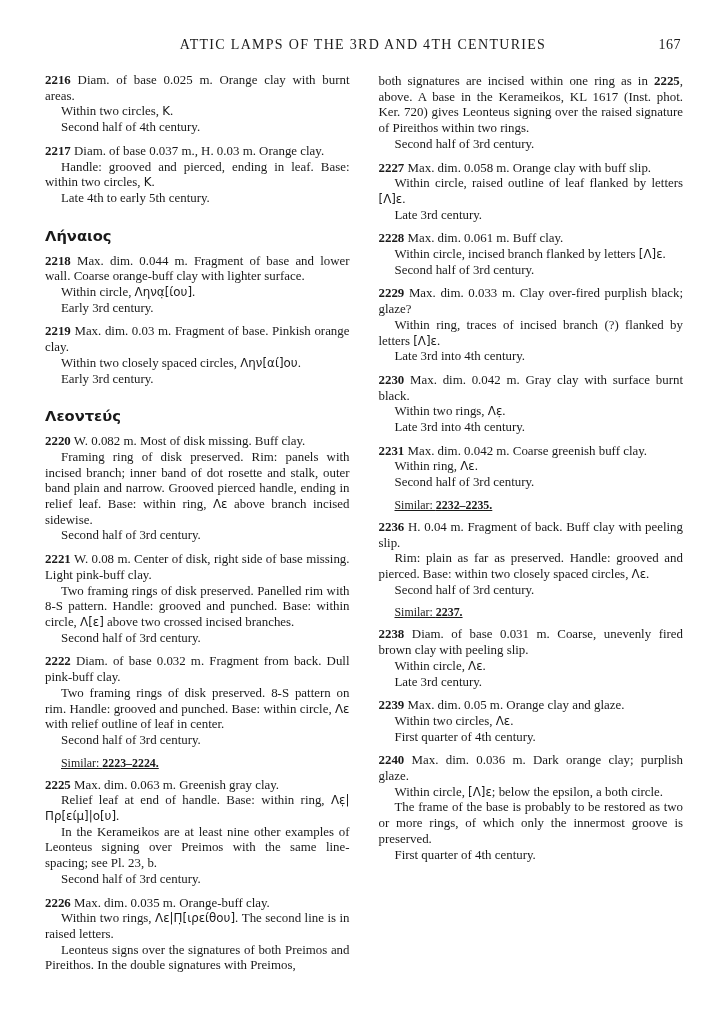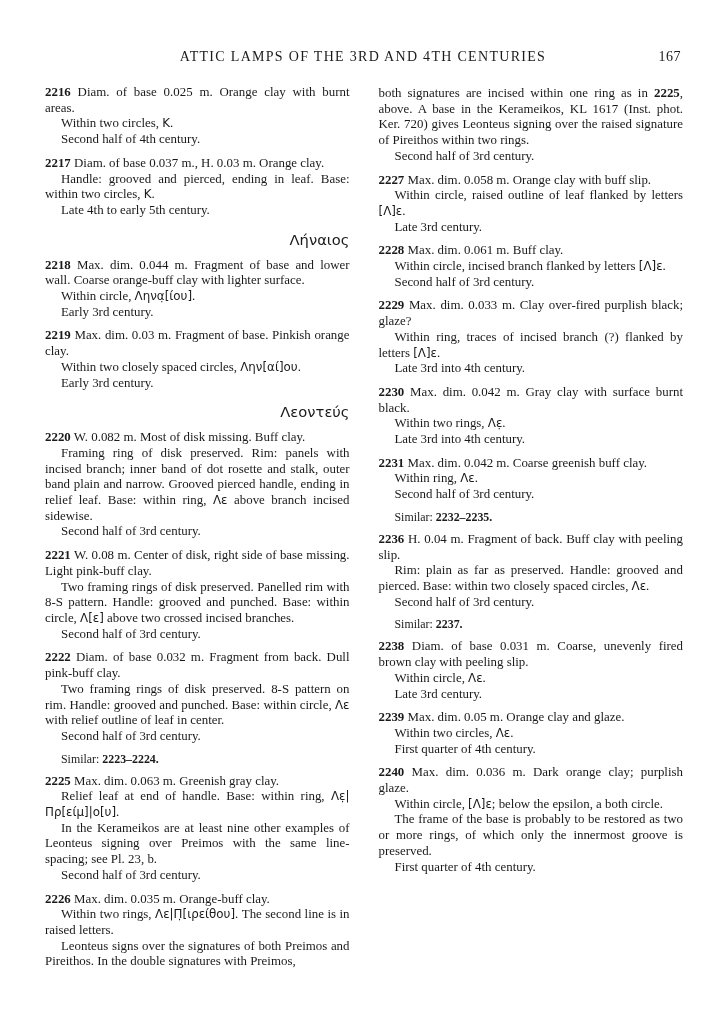--- a/index.html
+++ b/index.html
@@ -5,21 +5,21 @@
   html,body { margin:0; padding:0; background:#e8e8e8; }
   .sheet {
     position:relative;
     width:725px; height:1024px;
     margin:0 auto;
     background:#ffffff;
     color:#1a1a1a;
     font-family:"Liberation Serif", serif;
     overflow:hidden;
     box-sizing:border-box;
-    padding-top:48px;
+    padding-top:36px;
   }
   .page-header {
     position:relative;
     margin:0 44px 20px 45px;
     text-align:center;
     font-size:14px;
     letter-spacing:1.3px;
     line-height:17px;
     white-space:nowrap;
   }
@@ -40,37 +40,38 @@
     line-height:15.7px;
     text-align:justify;
   }
   .entry { margin-top:8px; }
   .col > .entry:first-child { margin-top:0; }
   .continuation { margin-top:1px; }
   .p-first, .p-runover { text-indent:0; }
   .p-indent { text-indent:16px; }
   .num { font-weight:bold; }
   .heading {
-    margin:13px 0 10px;
+    margin:21px 0 10px;
     font-size:13.5px;
-    font-weight:normal;
-    text-align:right;
+    font-weight:bold;
+    text-align:left;
     line-height:16px;
   }
   .greek {
     font-family:"DejaVu Sans", sans-serif;
     font-size:0.92em;
   }
   .italic { }
   .boldseg { font-weight:bold; }
   .similar {
     font-size:11.9px !important;
     margin:7px 0 0 16px !important;
     text-align:left;
     line-height:14px !important;
+    text-decoration:underline;
   }
   .similar-nums { font-weight:bold; }
 </style>
 </head>
 <body>
 
 <div class="sheet">
   <div class="page-header">
     <span>ATTIC LAMPS OF THE 3RD AND 4TH CENTURIES</span>
     <span class="page-number">167</span>

